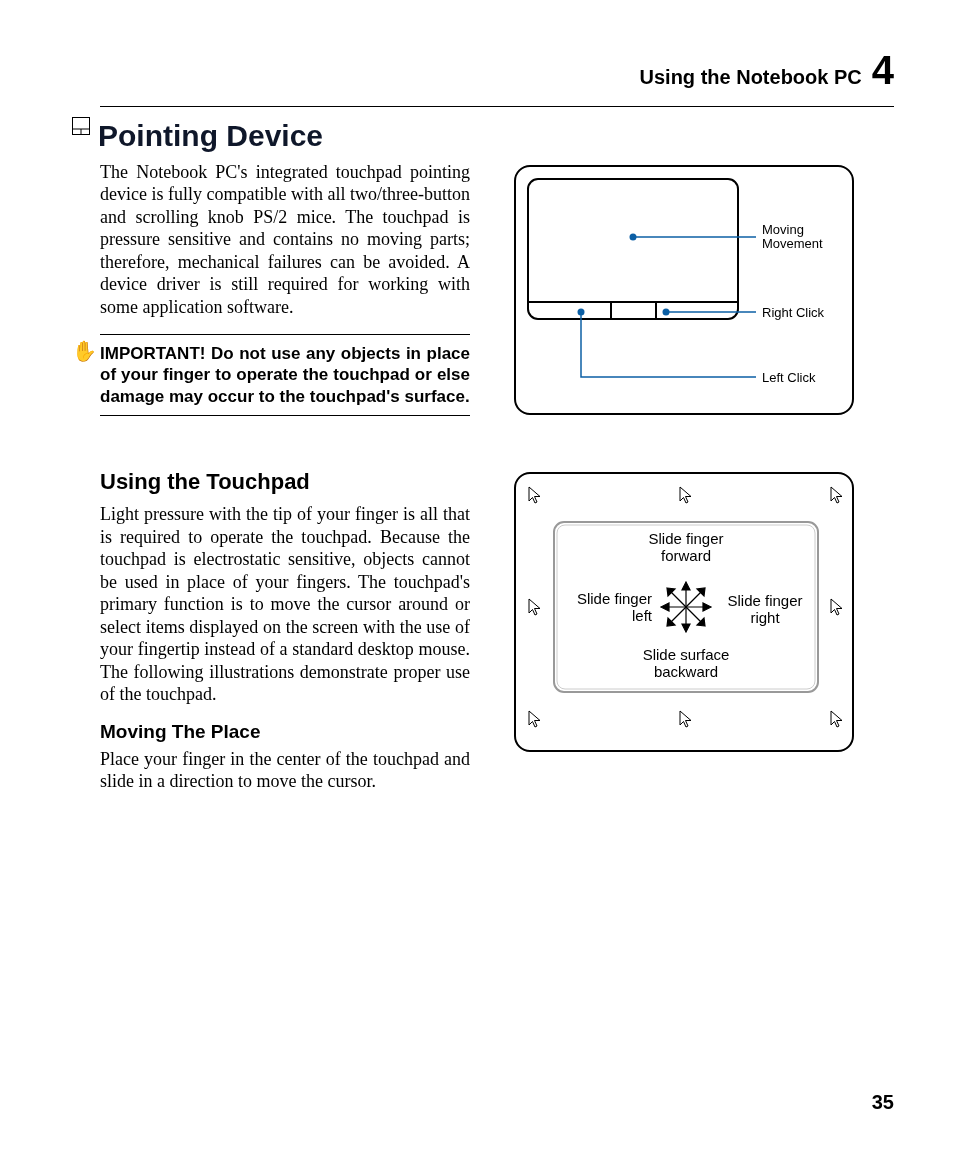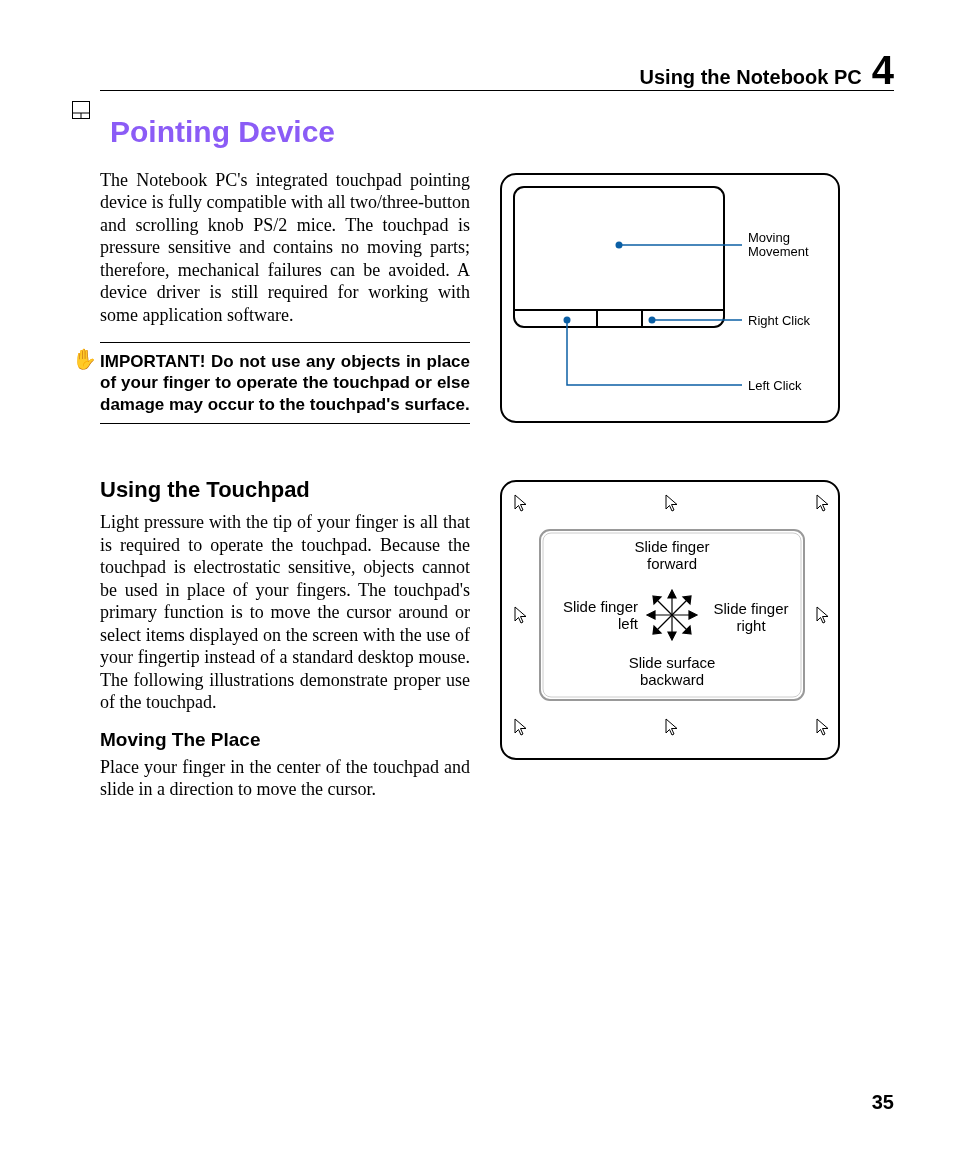--- a/index.html
+++ b/index.html
@@ -8,41 +8,41 @@
     position:relative;
     font-family:"Times New Roman",Times,serif;
     font-size:18px;
     line-height:1.25;
     box-sizing:border-box;
     padding:50px 60px 40px 100px;
   }
   .running-head{
     display:flex;justify-content:flex-end;align-items:baseline;
     border-bottom:1.5px solid #000;
-    padding-bottom:0;
+    padding-bottom:16px;
     margin-bottom:10px;
     font-family:Helvetica,Arial,sans-serif;
   }
   .running-head .title{font-weight:700;font-size:20px;margin-right:10px;}
   .running-head .chapno{font-weight:700;font-size:40px;line-height:1;}
   .h1row{display:flex;align-items:flex-start;gap:8px;margin:8px 0 6px -28px;}
   .h1row .touchpad-icon{flex:0 0 18px;}
   h1{
     font-family:Helvetica,Arial,sans-serif;
-    font-weight:700;font-size:30px;margin:12px;color:#8b5cf6;
+    font-weight:700;font-size:30px;margin:0;color:#0f172a;
   }
   h2{
     font-family:Helvetica,Arial,sans-serif;
     font-weight:700;font-size:22px;margin:0 0 8px 0;
   }
   h3{
     font-family:Helvetica,Arial,sans-serif;
     font-weight:700;font-size:19px;margin:14px 0 4px 0;
   }
-  .cols{display:flex;gap:30px;}
+  .cols{display:flex;gap:44px;}
   .left{flex:0 0 370px;}
   .right{flex:1 1 auto;}
   p{margin:0 0 4px 0;text-align:justify;}
   .important-box{
     border-top:1.5px solid #000;border-bottom:1.5px solid #000;
     padding:8px 0 8px 0;
     margin-top:16px;
     font-family:Helvetica,Arial,sans-serif;
     font-weight:700;font-size:17px;
     text-align:justify;

